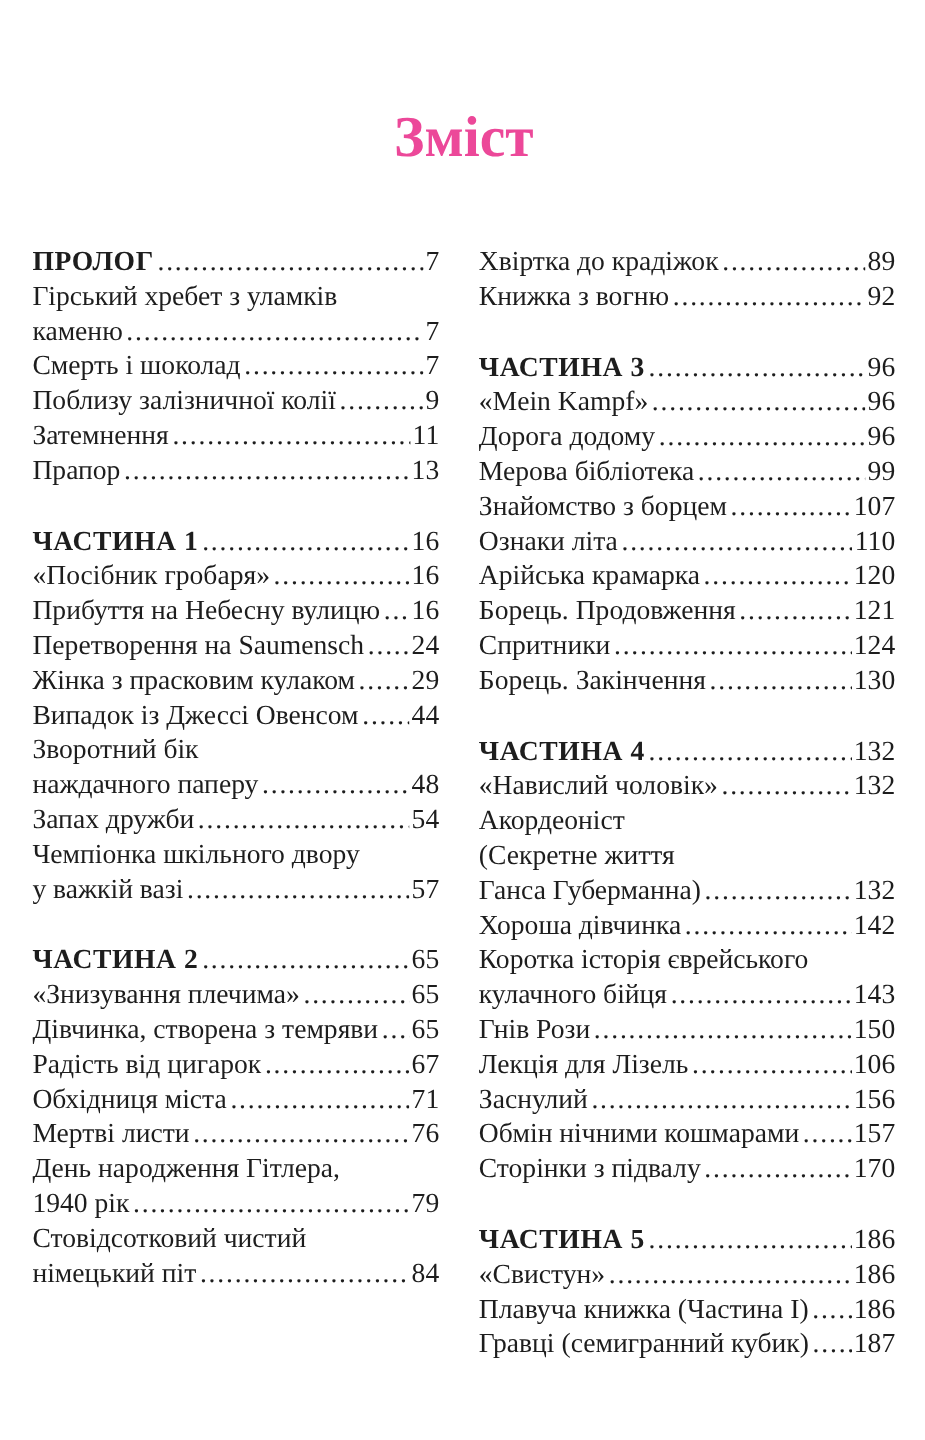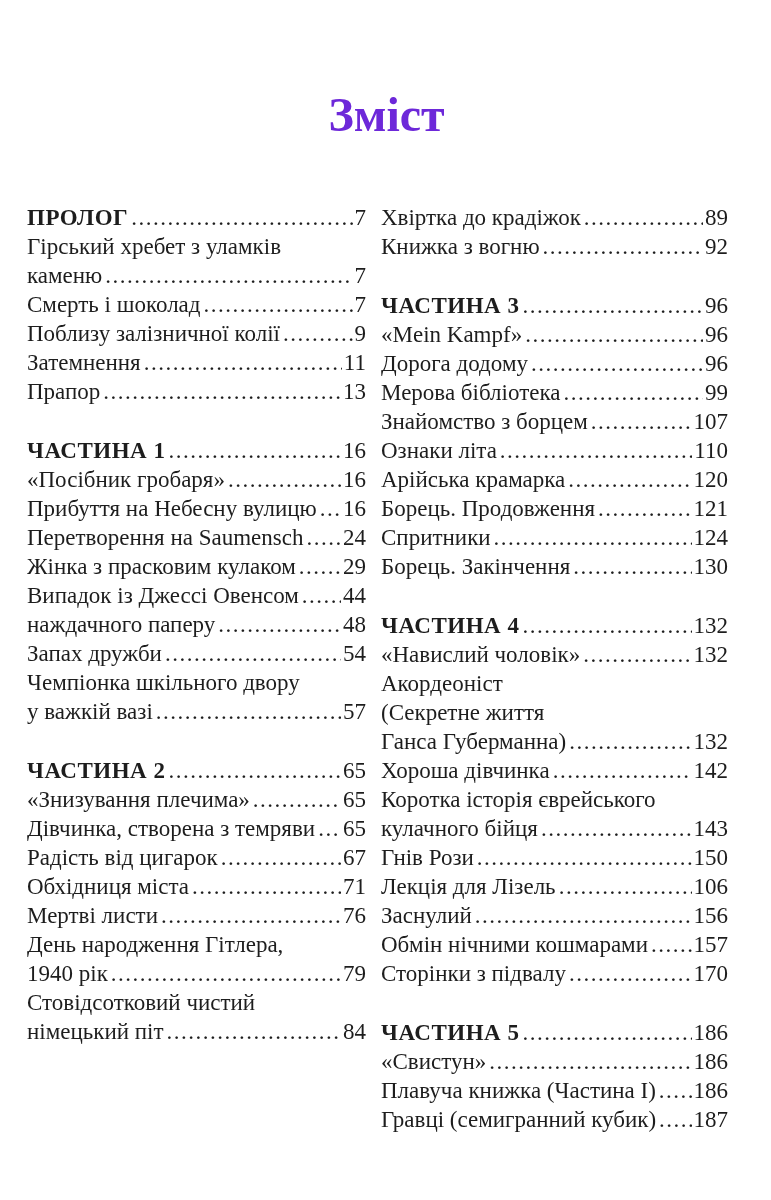--- a/index.html
+++ b/index.html
@@ -20,28 +20,28 @@
     padding: 0 25px 0 27px;
     overflow: hidden;
     background: #ffffff;
   }
   .title {
     margin: 87px 0 0 0;
     text-align: center;
     font-size: 48px;
     line-height: 55px;
     font-weight: bold;
-    color: #6d28d9;
+    color: #ec4899;
   }
   .columns {
     display: flex;
     margin-top: 61px;
   }
   .toc-column { box-sizing: border-box; }
-  .toc-column.col-1 { width: 339px; margin-right: 15px; }
+  .toc-column.col-1 { width: 339px; margin-right: 33px; }
   .toc-column.col-2 { width: 347px; }
   .toc-section + .toc-section { margin-top: 30px; }
   .toc-item {
     font-size: 23px;
     line-height: 29px;
   }
   .toc-item.bold .toc-label,
   .toc-item.bold .toc-textline {
     font-weight: bold;
     letter-spacing: 0.5px;
@@ -159,20 +159,21 @@
             </div>
           </div>
           <div class="toc-item">
             <div class="toc-row">
               <span class="toc-label">Випадок із Джессі Овенсом</span>
               <span class="toc-dots"></span>
               <span class="toc-page">44</span>
             </div>
           </div>
           <div class="toc-item">
+            <div class="toc-textline">Зворотний бік</div>
             <div class="toc-row">
               <span class="toc-label">наждачного паперу</span>
               <span class="toc-dots"></span>
               <span class="toc-page">48</span>
             </div>
           </div>
           <div class="toc-item">
             <div class="toc-row">
               <span class="toc-label">Запах дружби</span>
               <span class="toc-dots"></span>

